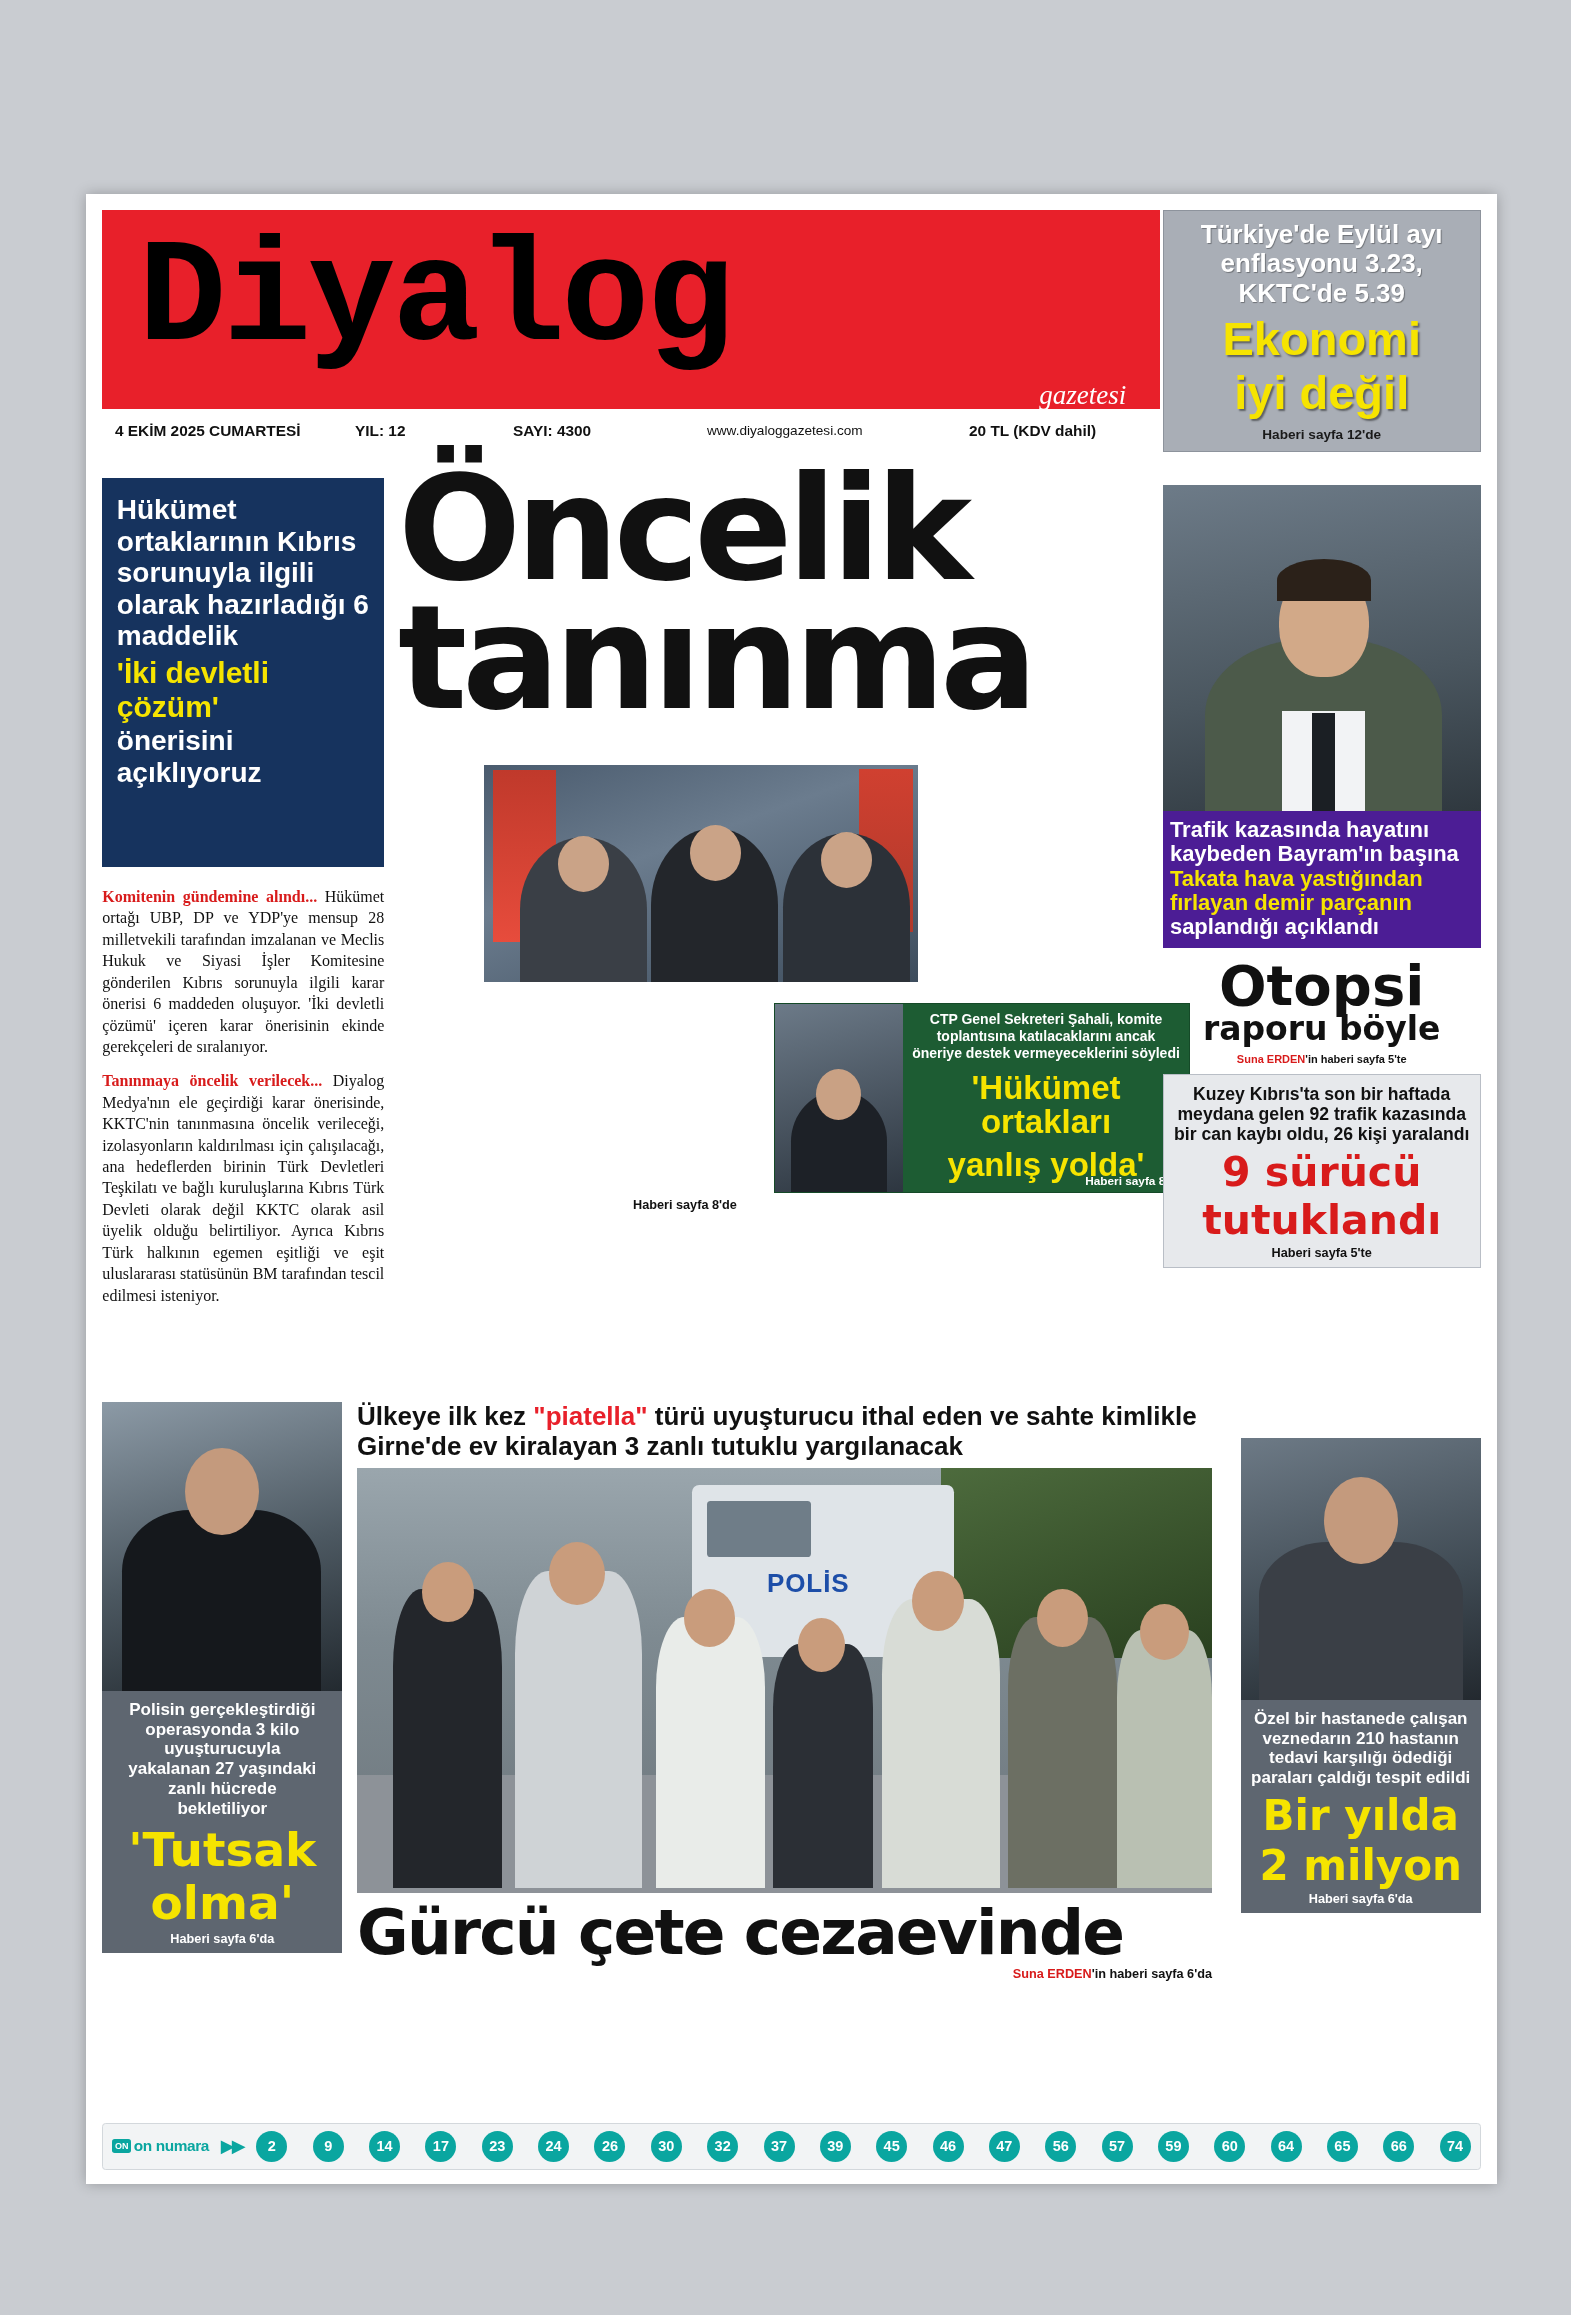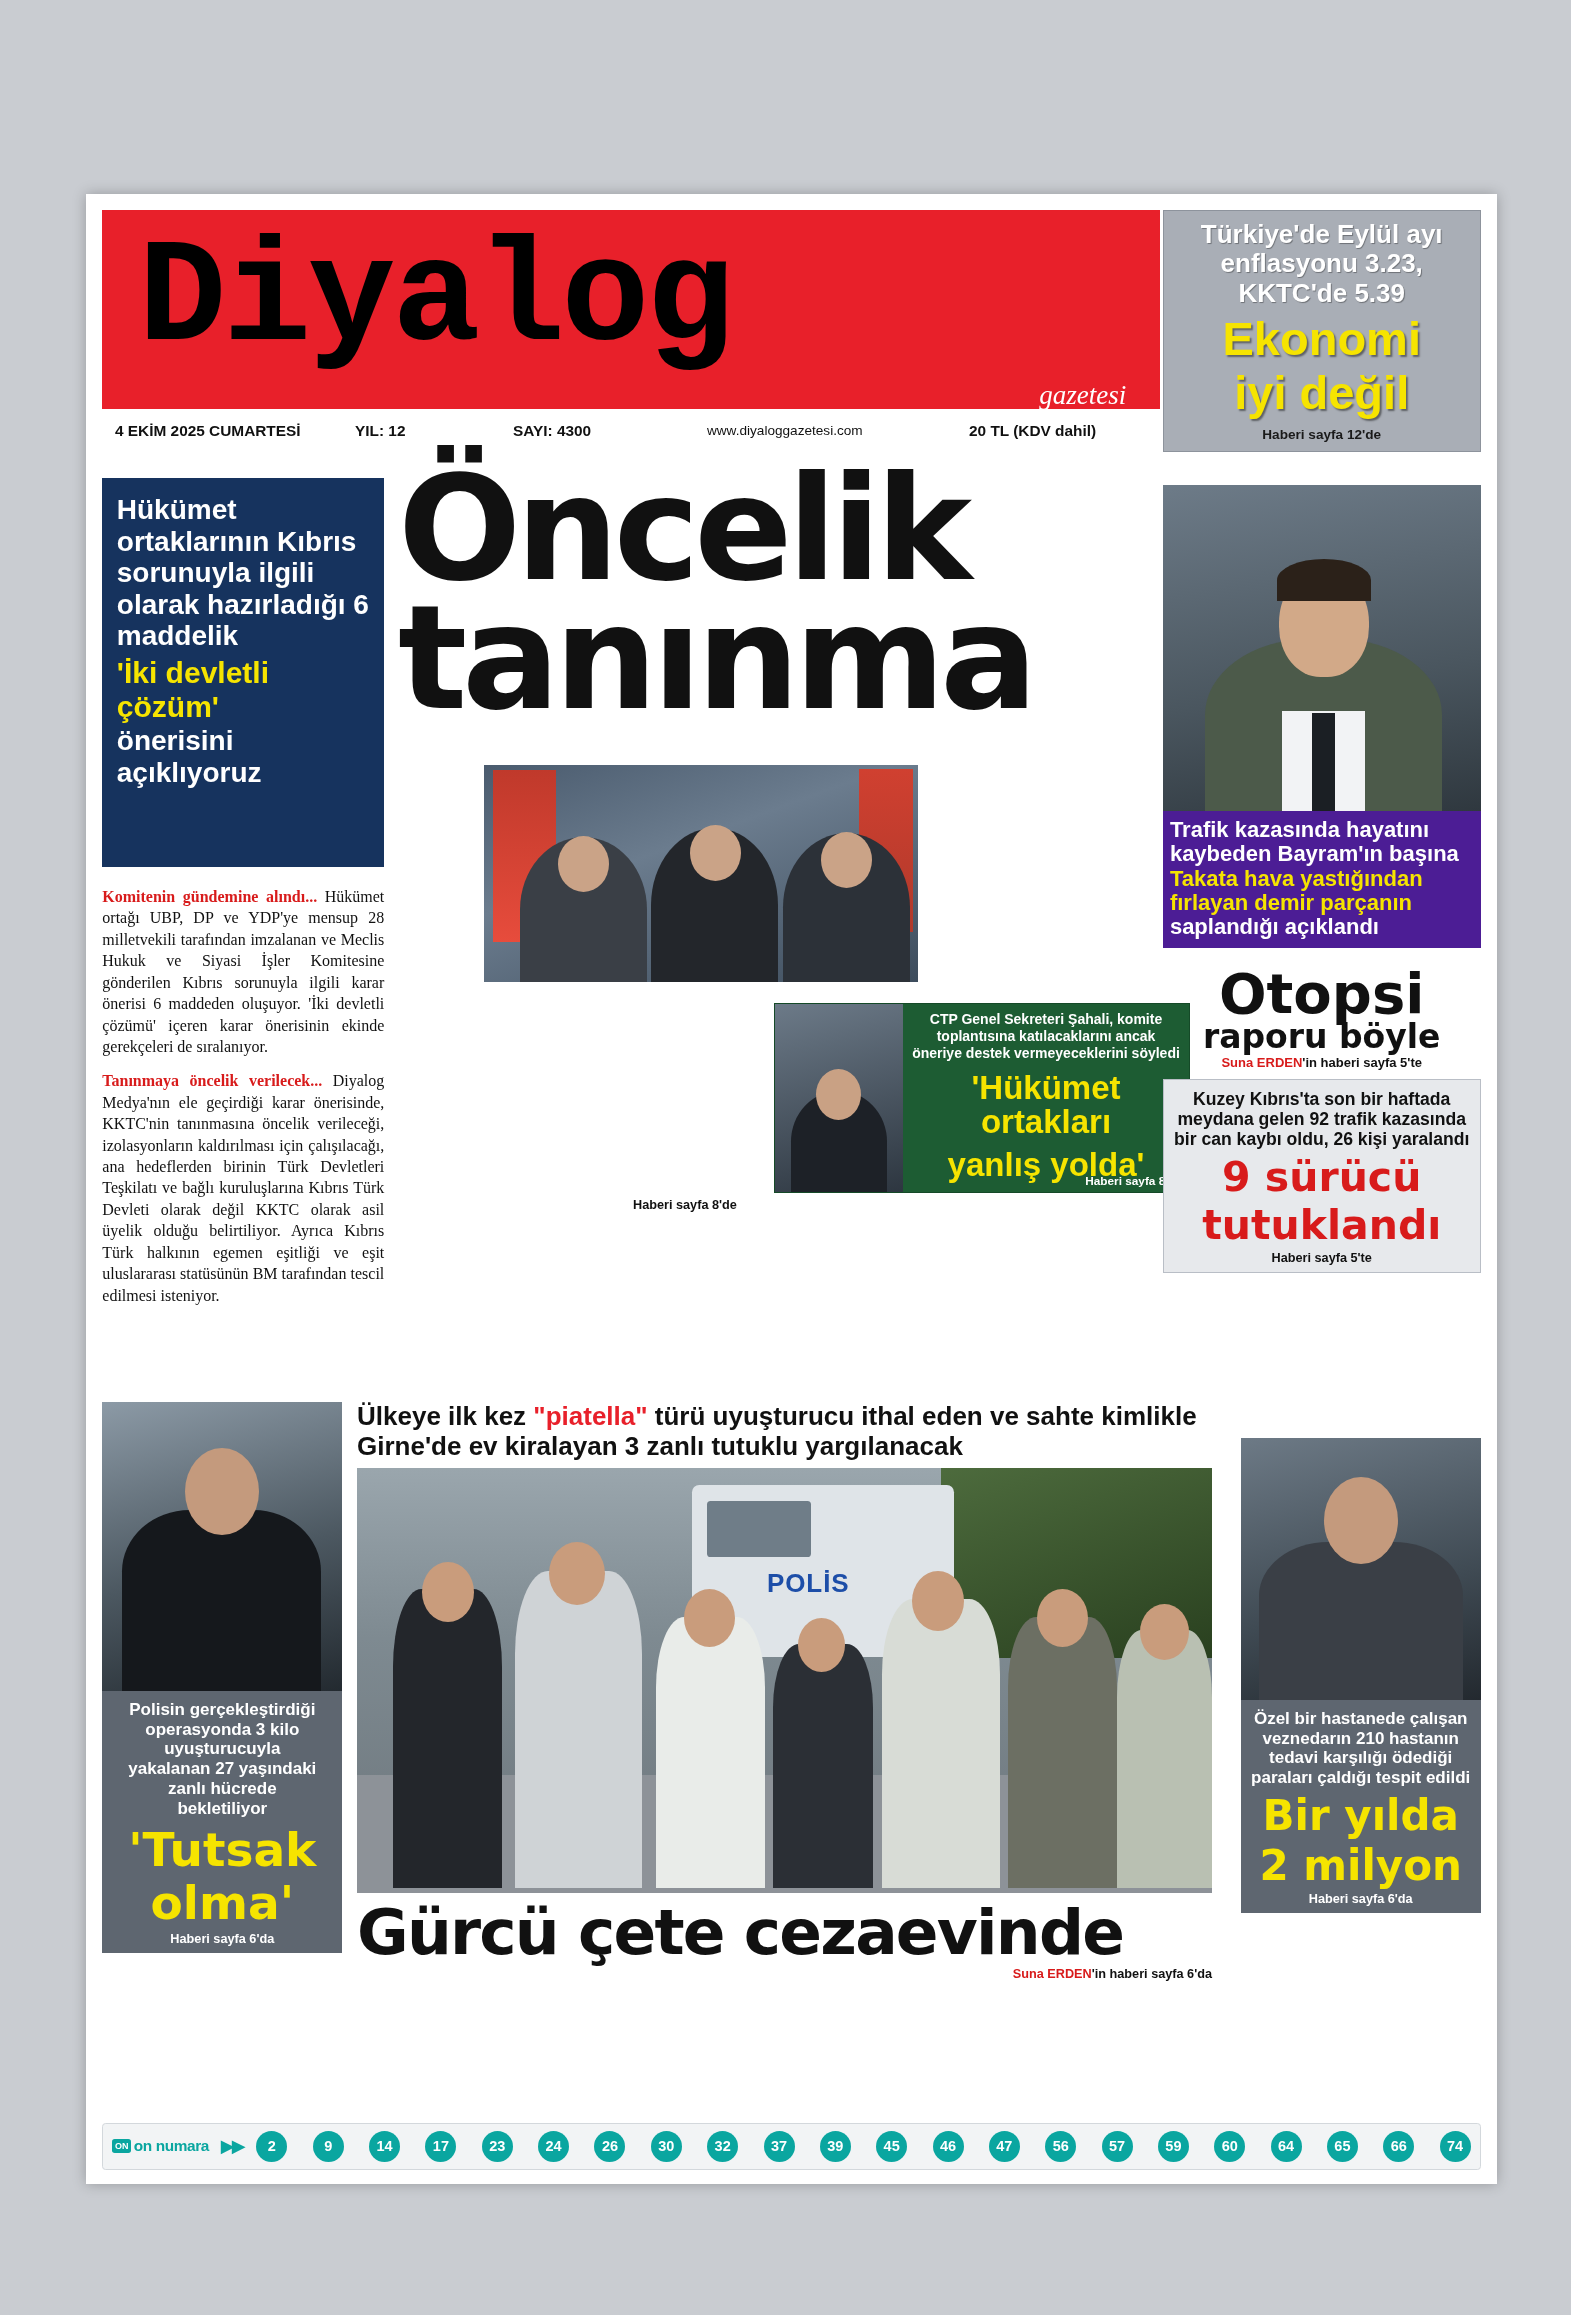--- a/index.html
+++ b/index.html
@@ -163,26 +163,26 @@
   .rail-photo .tie { position:absolute; left:149px; bottom:0; width:23.5px; height:98px; background:#1b1f24;}
   .rail-photo .hd { position:absolute; left:116px; bottom:134px; width:90px; height:109px; background:#d2a988; border-radius:50% 50% 46% 46%;}
   .rail-photo .hair { position:absolute; left:114px; bottom:210px; width:94px; height:42px; background:#2b2119; border-radius:50% 50% 0 0;}
   .rail-caption {
     background:#4c1d95; color:#ffffff; text-align:left;
     padding:7.2px 7.2px 9px; font-size:22px; font-weight:bold; line-height:1.1;
   }
   .rail-caption .y { color:#f6e400; }
   .rail-otopsi {
     text-align:center; font-family:"DejaVu Sans", sans-serif;
-    font-weight:bold; color:#111; margin-top:19px;
+    font-weight:bold; color:#111; margin-top:11px;
   }
   .rail-otopsi .big { font-size:56px; line-height:0.95; }
   .rail-otopsi .sm { font-size:33px; line-height:1.0; }
   .rail-byline {
-    text-align:center; font-size:13px; font-weight:bold; color:#d81b1b; margin-top:2px;
+    text-align:center; font-size:11px; font-weight:bold; color:#d81b1b; margin-top:8px;
   }
   .rail-byline .dark { color:#111; }
   .rail-box2 {
     margin-top:9px; background:#e7e9ec; border:1.8px solid #b9bec6;
     padding:9px 9px 7.2px; text-align:center;
   }
   .rail-box2 .t {
     font-size:17.6px; font-weight:bold; color:#111; line-height:1.14;
   }
   .rail-box2 .big {

